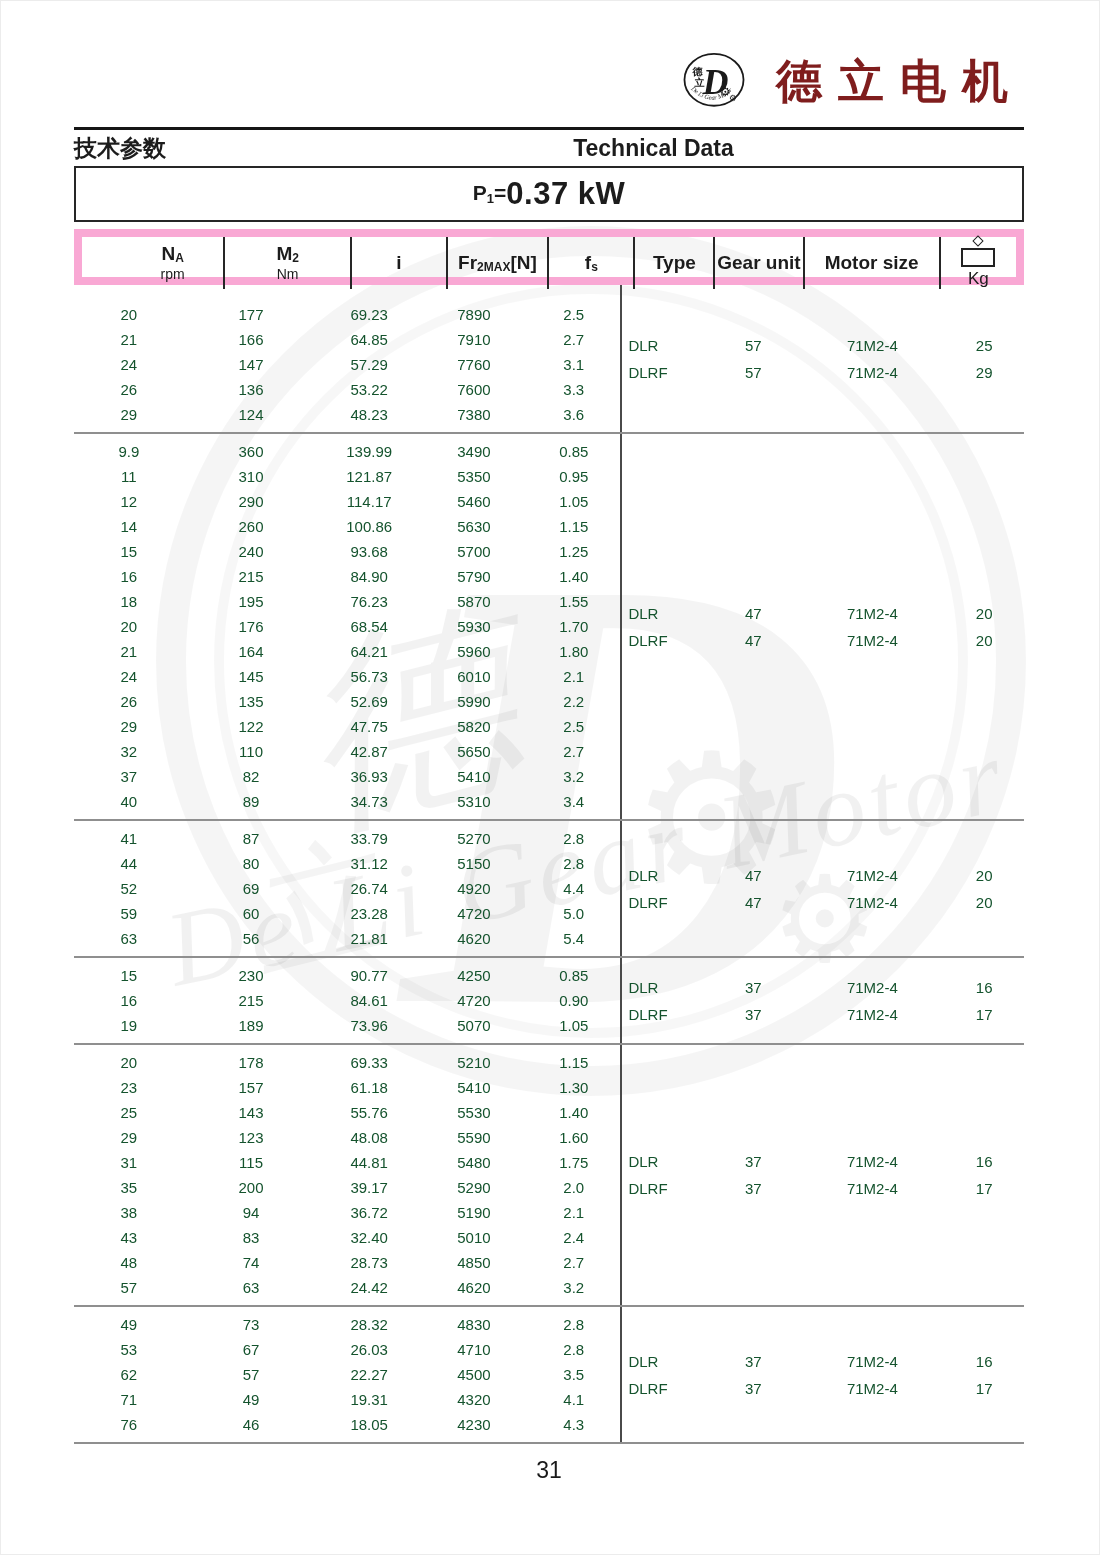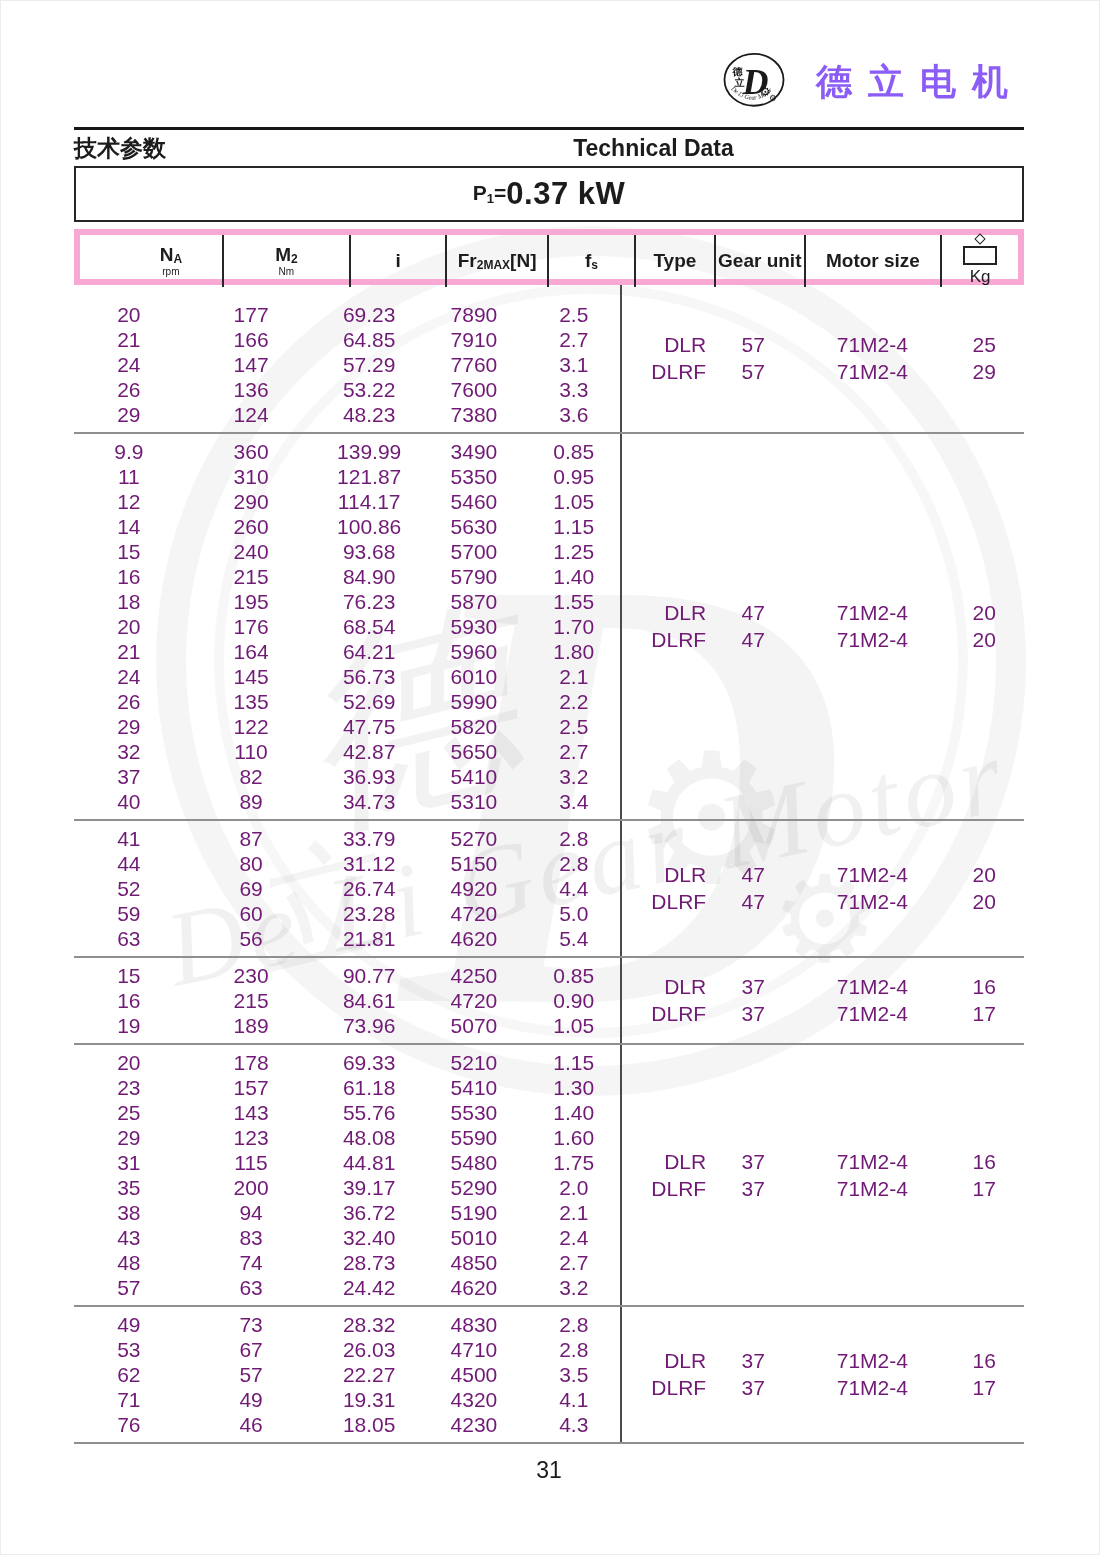--- a/index.html
+++ b/index.html
@@ -7,61 +7,61 @@
     position:relative;width:1100px;height:1555px;box-sizing:border-box;
     padding:40px 75px 0 73px;background:#fff;overflow:hidden;
     font-family:"Liberation Sans",sans-serif;color:#1c1c1c;
     border:1px solid #ececec;
   }
   .watermark{position:absolute;left:0;top:0;z-index:0;pointer-events:none;}
   .content{position:relative;z-index:1;}
 
   
   .brand-row{display:flex;justify-content:flex-end;align-items:center;gap:26px;height:82px;}
-  .brand-name{font-family:Liberation Sans, sans-serif;font-size:36px;font-weight:bold;letter-spacing:16px;color:#8b5cf6;white-space:nowrap;}
+  .brand-name{font-family:Liberation Sans, sans-serif;font-size:46px;font-weight:bold;letter-spacing:16px;color:#7f1d1d;white-space:nowrap;}
   .top-rule{height:3px;background:#161616;margin-top:4px;}
 
   
   .titles{position:relative;height:36px;display:flex;align-items:center;}
   .title-cn{font-size:23px;font-weight:bold;}
   .title-en{position:absolute;left:61%;transform:translateX(-50%);font-size:23px;font-weight:bold;}
 
   
   .power-box{border:2px solid #262626;height:52px;display:flex;align-items:center;justify-content:center;}
   .p-small{font-size:21px;font-weight:bold;}
   .p-small sub{font-size:13px;vertical-align:-0.25em;}
   .p-big{font-size:31px;font-weight:bold;letter-spacing:0.5px;}
 
   
   .thead{
     display:grid;
     grid-template-columns:11.55% 14.18% 10.71% 11.34% 9.66% 8.93% 9.98% 15.23% 8.42%;
-    border:6px solid #f9a8d4;margin-top:7px;height:56px;box-sizing:border-box;padding-left:40px;
+    border:8px solid #f9a8d4;margin-top:7px;height:56px;box-sizing:border-box;padding-left:40px;
   }
   .hcell{border-right:2px solid #262626;display:flex;flex-direction:column;align-items:center;justify-content:center;min-width:0;}
   .hcell:last-child{border-right:none;border-radius:21px;}
   .h-main{font-size:19px;font-weight:bold;line-height:1.05;white-space:nowrap;}
   .h-main sub{font-size:12px;vertical-align:-0.2em;}
-  .h-unit{font-size:10px;margin-top:1px;}
+  .h-unit{font-size:14px;margin-top:1px;}
   .kg-wrap{display:flex;flex-direction:column;align-items:center;}
   .kg-diamond{width:6px;height:6px;border:1px solid #222;transform:rotate(45deg);margin-bottom:3px;background:transparent;}
   .kg-box{width:34px;height:19px;border:2px solid #222;box-sizing:border-box;}
   .kg-label{font-size:17px;margin-top:2px;}
 
   
-  .tbody{font-size:21px;color:#701a75;}
+  .tbody{font-size:15px;color:#14532d;}
   .group{display:flex;border-bottom:2.5px solid #8f8f8f;}
   .g-left{width:57.44%;box-sizing:border-box;padding:5px 0;}
   .group:first-child .g-left{padding-top:17px;}
   .g-right{width:42.56%;box-sizing:border-box;border-left:2px solid #4a4a4a;display:flex;flex-direction:column;justify-content:center;}
   .g-row{display:grid;grid-template-columns:20.1% 24.7% 18.6% 19.8% 16.8%;height:25px;align-items:center;}
   .cell{text-align:center;white-space:nowrap;}
   .v-row{display:grid;grid-template-columns:21% 23.4% 35.8% 19.8%;height:27px;align-items:center;}
   .vcell{text-align:center;white-space:nowrap;}
-  .vc-type{text-align:right;padding-left:8%;box-sizing:border-box;}
+  .vc-type{text-align:left;padding-left:8%;box-sizing:border-box;}
 
   .page-num{text-align:center;font-size:23px;margin-top:13px;color:#1a1a1a;}
 </style>
 </head>
 <body>
 
 <div class="page">
 
   <svg class="watermark" width="1100" height="1555" viewBox="0 0 1100 1555" aria-hidden="true">
     <circle cx="590" cy="660" r="420" fill="none" stroke="rgba(0,0,0,0.040)" stroke-width="30"></circle>

